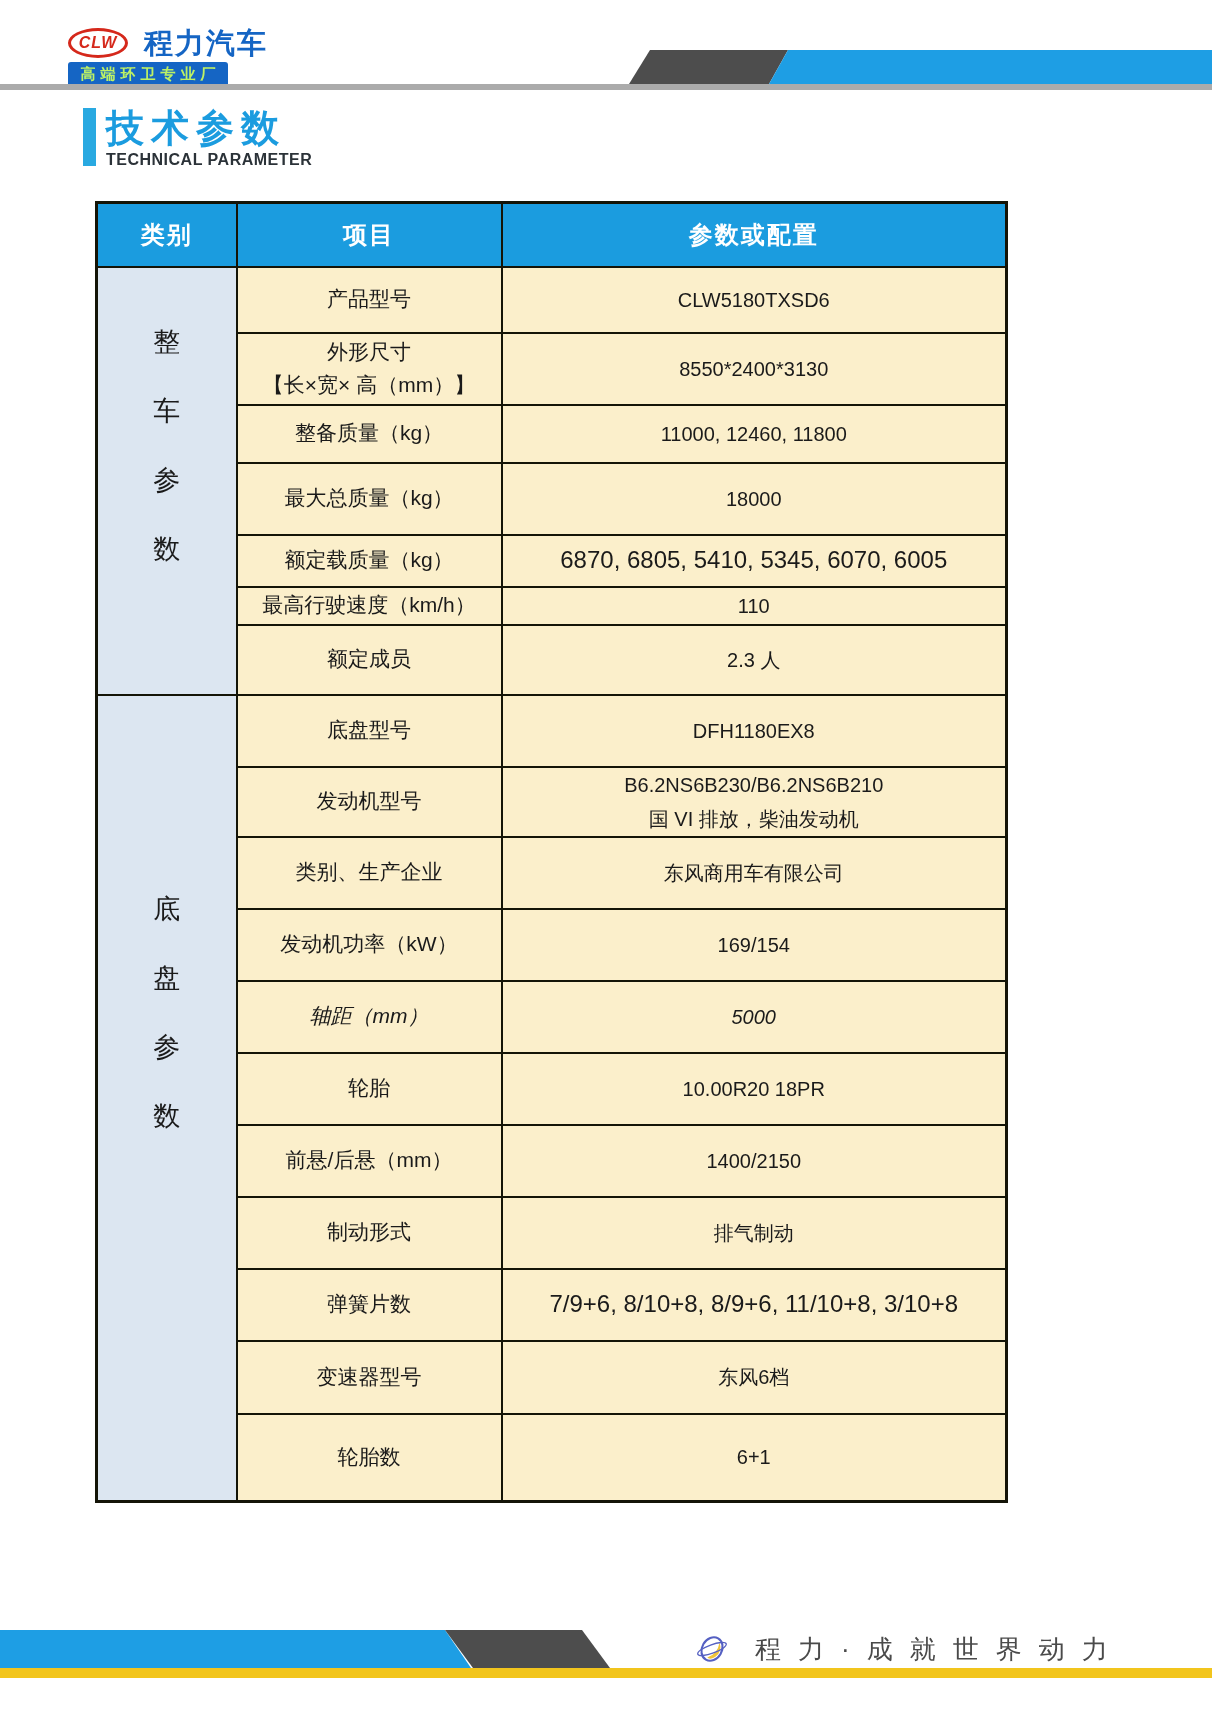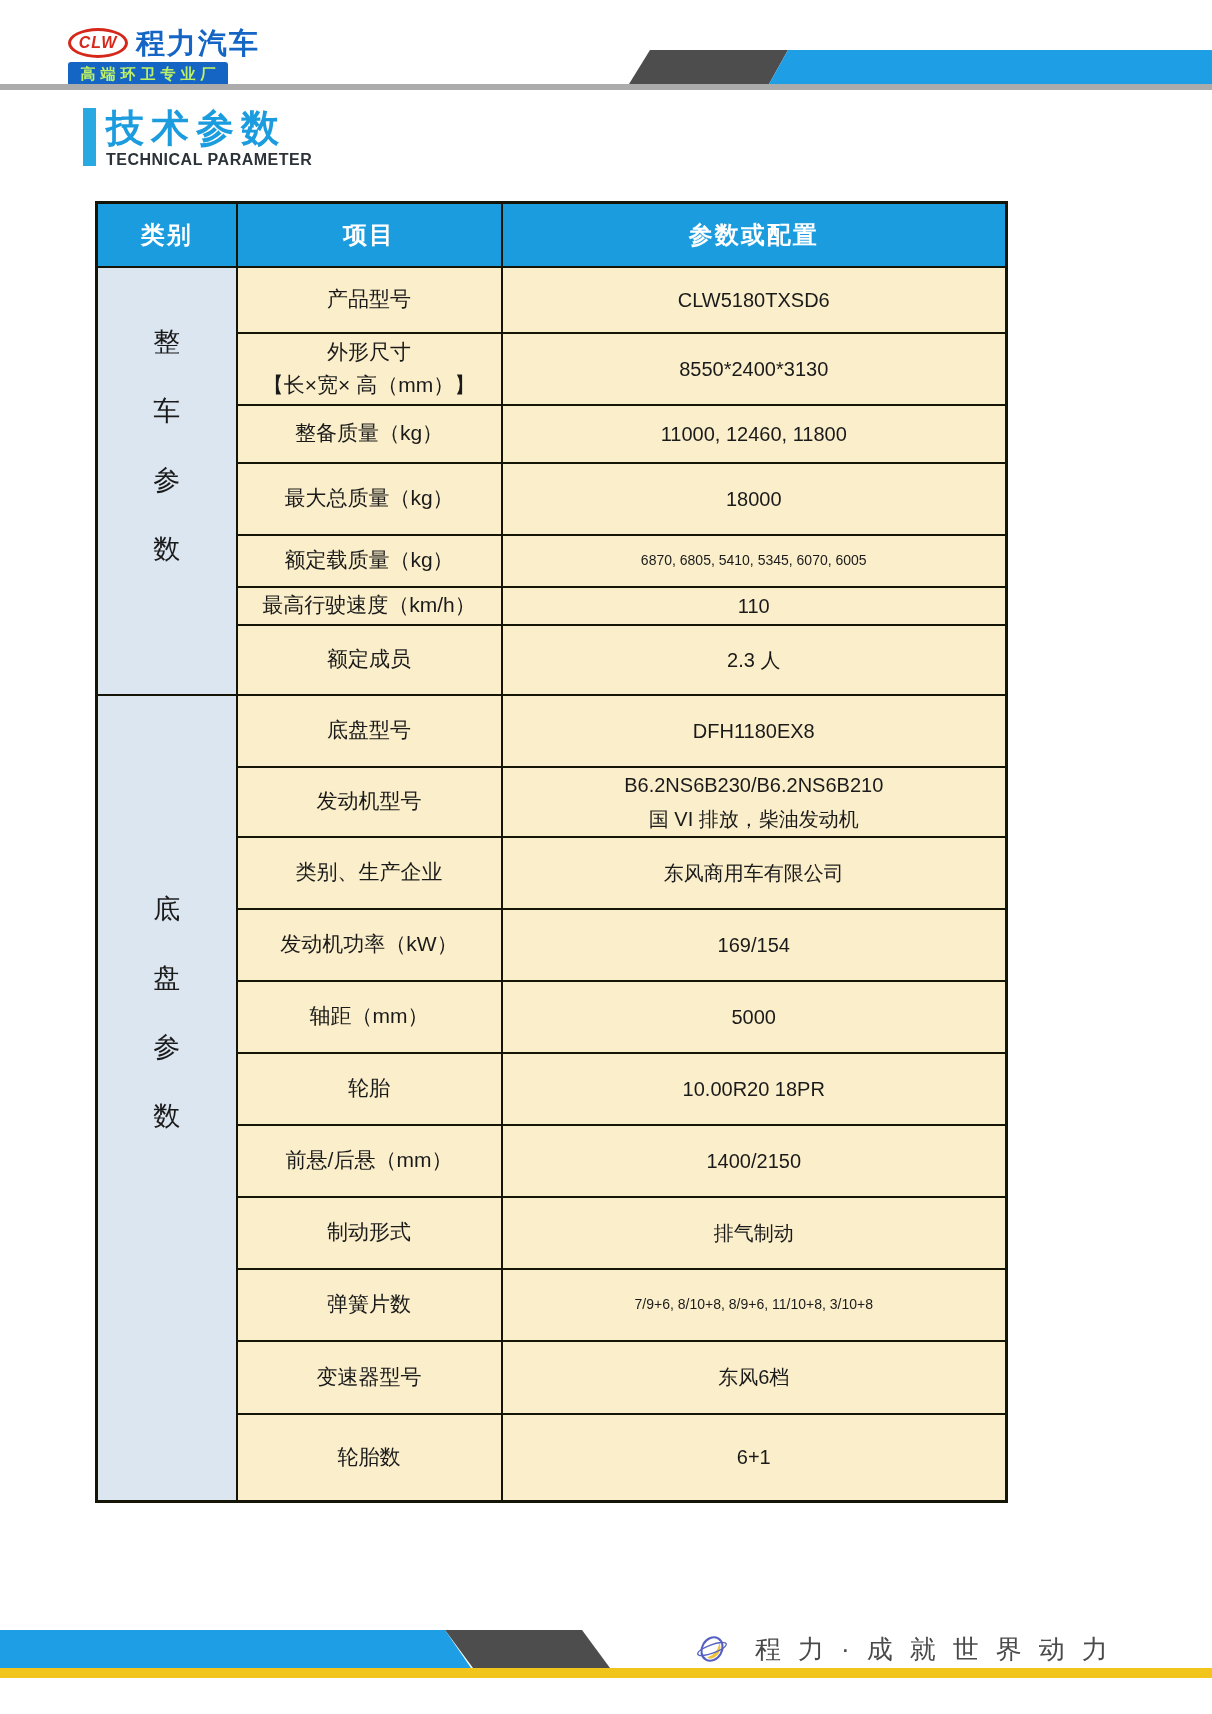--- a/index.html
+++ b/index.html
@@ -7,21 +7,21 @@
     --band-blue:#1E9EE4; --band-dark:#4D4D4D; --rule-gray:#ABABAB;
     --header-bg:#1B9CDF; --cat-bg:#DCE6F1; --cell-bg:#FBEFCB;
     --border:#141407; --yellow:#F2C51D; --text-dark:#1A1A1A; --tagline:#3C3C3C;
   }
   html,body{margin:0;padding:0;}
   body{font-family:"Liberation Sans","DejaVu Sans",sans-serif;background:#fff;}
   .page{position:relative;width:1212px;height:1714px;background:#fff;overflow:hidden;}
 
   
   .logo-block{position:absolute;left:68px;top:28px;}
-  .logo-top{display:flex;align-items:center;gap:8px;}
+  .logo-top{display:flex;align-items:center;gap:16px;}
   .clw-oval{display:inline-flex;align-items:center;justify-content:center;
     width:54px;height:24px;border:3px solid var(--logo-red);border-radius:50%;
     color:var(--logo-red);font-weight:bold;font-style:italic;font-size:16px;letter-spacing:1px;}
   .brand-name{color:var(--logo-blue);font-weight:bold;font-size:29px;letter-spacing:2px;line-height:1;}
   .badge{margin-top:4px;background:var(--logo-blue);color:#bef264;font-weight:bold;
     font-size:15px;letter-spacing:5px;text-align:center;padding:3px 6px 3px 11px;border-radius:3px;width:143px;}
   .tagline{position:absolute;left:243px;top:53px;font-size:21px;letter-spacing:14px;
     color:var(--tagline);white-space:nowrap;}
   .hdr-band{position:absolute;top:50px;left:0;width:100%;height:34px;}
   .hdr-band .dark{position:absolute;inset:0;background:var(--band-dark);
@@ -41,21 +41,21 @@
     table-layout:fixed;border:3px solid var(--border);}
   table.params col.c1{width:140px;} table.params col.c2{width:265px;} table.params col.c3{width:505px;}
   table.params th,table.params td{border:2px solid var(--border);text-align:center;vertical-align:middle;padding:0;}
   table.params thead tr{height:64px;}
   th.hdr{background:var(--header-bg);color:#fff;font-size:24px;font-weight:bold;letter-spacing:2px;margin-left:13px;}
   td.cat-cell{background:var(--cat-bg);}
   .cat-inner{display:flex;flex-direction:column;align-items:center;justify-content:center;
     gap:33px;height:100%;color:var(--text-dark);font-size:27px;font-weight:500;}
   td.item-cell{background:var(--cell-bg);color:var(--text-dark);font-size:21px;font-weight:500;line-height:1.55;}
   td.value-cell{background:var(--cell-bg);color:var(--text-dark);font-size:20px;line-height:1.7;}
-  td.value-cell.small{font-size:14px;}
+  td.value-cell.small{font-size:24px;}
 
   
   .ftr-band{position:absolute;top:1630px;left:0;width:100%;height:38px;}
   .ftr-band .blue{position:absolute;inset:0;background:var(--band-blue);
     clip-path:polygon(0 0,445px 0,471px 100%,0 100%);}
   .ftr-band .dark{position:absolute;inset:0;background:var(--band-dark);
     clip-path:polygon(445px 0,582px 0,610px 100%,473px 100%);}
   .ftr-brand{position:absolute;top:1630px;left:695px;height:38px;display:flex;align-items:center;gap:26px;}
   .ftr-slogan{font-size:26px;color:#4A4A4A;letter-spacing:17px;white-space:nowrap;}
   .yellow-bar{position:absolute;top:1668px;left:0;width:100%;height:10px;background:var(--yellow);}
@@ -199,21 +199,21 @@
           </td>
         </tr>
         <tr style="height: 72px;">
           <td class="item-cell">
             <div>发动机功率（kW）</div>
           </td>
           <td class="value-cell">
             <div>169/154</div>
           </td>
         </tr>
-        <tr style="height: 72px;">
+        <tr style="height: 72px; font-style: italic;">
           <td class="item-cell">
             <div>轴距（mm）</div>
           </td>
           <td class="value-cell">
             <div>5000</div>
           </td>
         </tr>
         <tr style="height: 72px;">
           <td class="item-cell">
             <div>轮胎</div>

